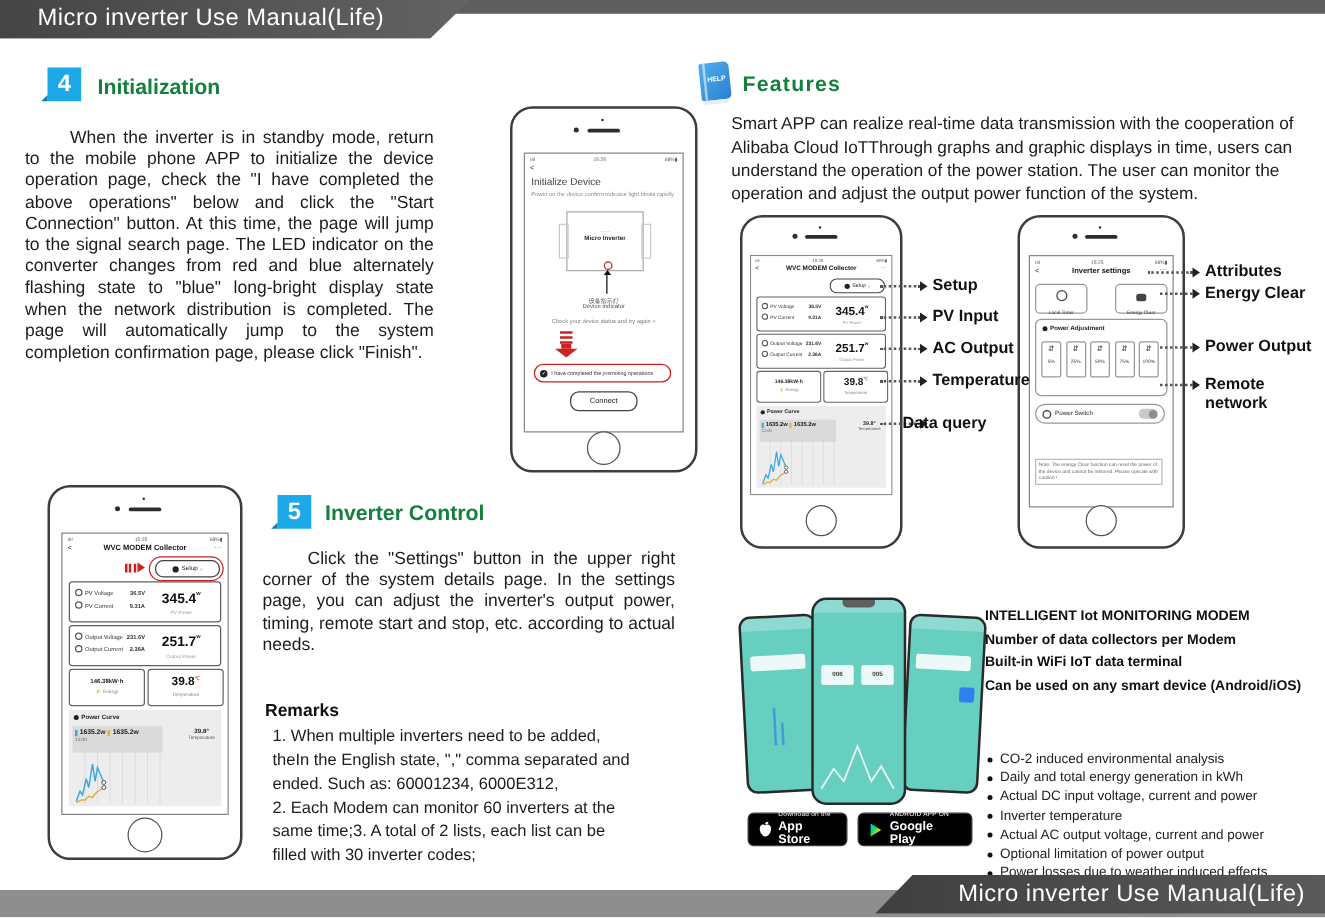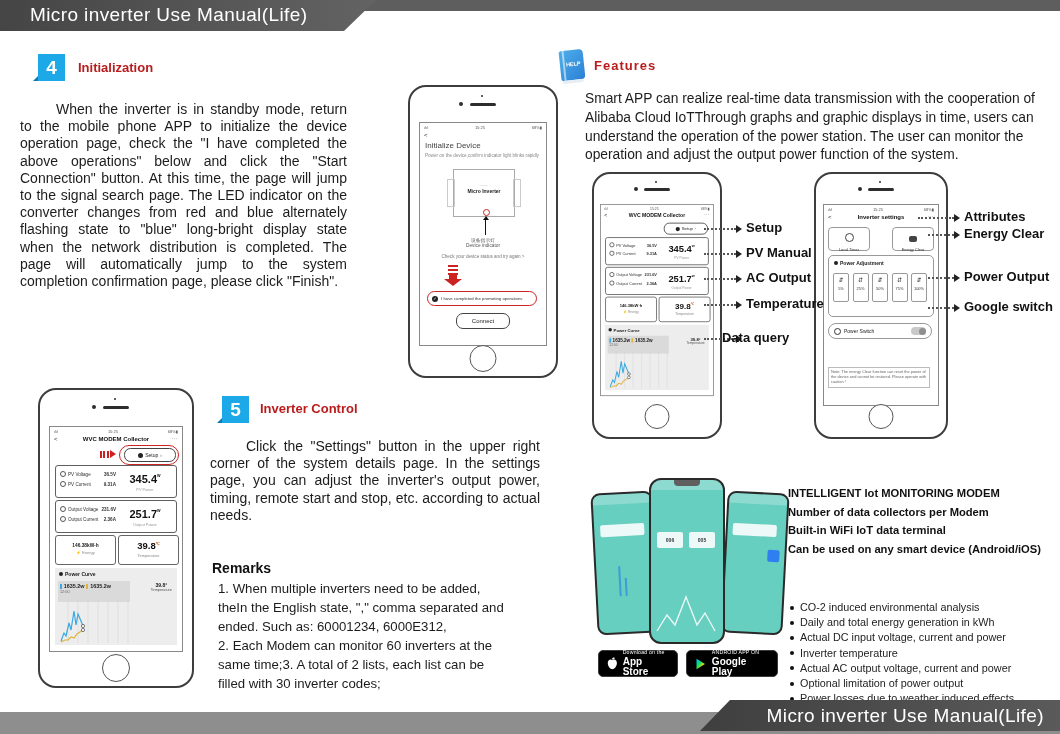--- a/index.html
+++ b/index.html
@@ -17,21 +17,21 @@
   .ftr-block{position:absolute;left:700px;top:700px;width:360px;height:31px;
              background:linear-gradient(90deg,#3f3f3f,#5a5a5a);
              clip-path:polygon(30px 0,100% 0,100% 100%,0 100%);}
   .ftr-title{position:absolute;right:16px;top:0;line-height:31px;font-size:19px;color:#fff;letter-spacing:.4px;}
 
   
   .numbadge{position:absolute;width:27px;height:27px;background:#1da9e8;color:#fff;
             font-size:19px;font-weight:bold;text-align:center;line-height:27px;}
   .numbadge::before{content:"";position:absolute;left:-5px;bottom:0;
             border-top:5px solid transparent;border-right:5px solid #0e7cb0;}
-  .h-sec{position:absolute;font-size:13px;font-weight:bold;color:#b91c1c;}
+  .h-sec{position:absolute;font-size:17px;font-weight:bold;color:#15803d;}
   .body-just{position:absolute;font-size:14px;line-height:17.2px;text-align:justify;
              color:#1c1c1c;text-indent:36px;}
   .feat-body{position:absolute;font-size:13.8px;line-height:18.8px;color:#1c1c1c;}
   .rem-title{position:absolute;font-size:14px;font-weight:bold;color:#101010;}
   .rem-item{font-size:13.2px;line-height:19px;color:#1c1c1c;padding-left:6px;}
 
   
   .phone{position:absolute;background:#fff;border:2.5px solid #3d3d3d;border-radius:18px;}
   .cam{position:absolute;width:4px;height:4px;background:#2d2d2d;border-radius:50%;}
   .spk{position:absolute;width:26px;height:3px;background:#2d2d2d;border-radius:2px;}
@@ -396,36 +396,36 @@
         <span class="toggle"></span>
       </div>
       <div class="snote">Note: The energy Clear function can reset the power of the device and cannot be restored. Please operate with caution !</div>
     </div>
     <span class="home" style="width:23px;height:23px;top:230px;"></span>
   </div>
 
   <div class="callout" style="left:704px;top:228px;width:32px;"></div>
   <div class="clabel" style="left:746px;top:220px;">Setup</div>
   <div class="callout" style="left:704px;top:253px;width:32px;"></div>
-  <div class="clabel" style="left:746px;top:245px;">PV Manual</div>
+  <div class="clabel" style="left:746px;top:245px;">PV Input</div>
   <div class="callout" style="left:704px;top:278px;width:32px;"></div>
   <div class="clabel" style="left:746px;top:270px;">AC Output</div>
   <div class="callout" style="left:704px;top:304px;width:32px;"></div>
   <div class="clabel" style="left:746px;top:296px;">Temperature</div>
   <div class="callout" style="left:704px;top:338px;width:32px;"></div>
   <div class="clabel" style="left:722px;top:330px;">Data query</div>
 
   <div class="callout" style="left:918px;top:217px;width:36px;"></div>
   <div class="clabel" style="left:964px;top:209px;">Attributes</div>
   <div class="callout" style="left:928px;top:234px;width:26px;"></div>
   <div class="clabel" style="left:964px;top:226px;">Energy Clear</div>
   <div class="callout" style="left:928px;top:277px;width:26px;"></div>
   <div class="clabel" style="left:964px;top:269px;">Power Output</div>
   <div class="callout" style="left:928px;top:307px;width:26px;"></div>
-  <div class="clabel" style="left:964px;top:299px;">Google switch</div>
+  <div class="clabel" style="left:964px;top:299px;">Remote network</div>
 
   <div class="phone" style="left:38px;top:388px;width:152px;height:296px;">
     <span class="dot2" style="left:74px;top:8px;"></span>
     <span class="cam" style="left:52px;top:15px;"></span>
     <span class="spk" style="left:63px;top:16px;"></span>
     <div class="cscreen" style="left:9px;top:36px;">
       <div class="pstatus">
         <span>ılıl</span>
         <span>15:25</span>
         <span><span>68%</span><span>▮</span></span>

